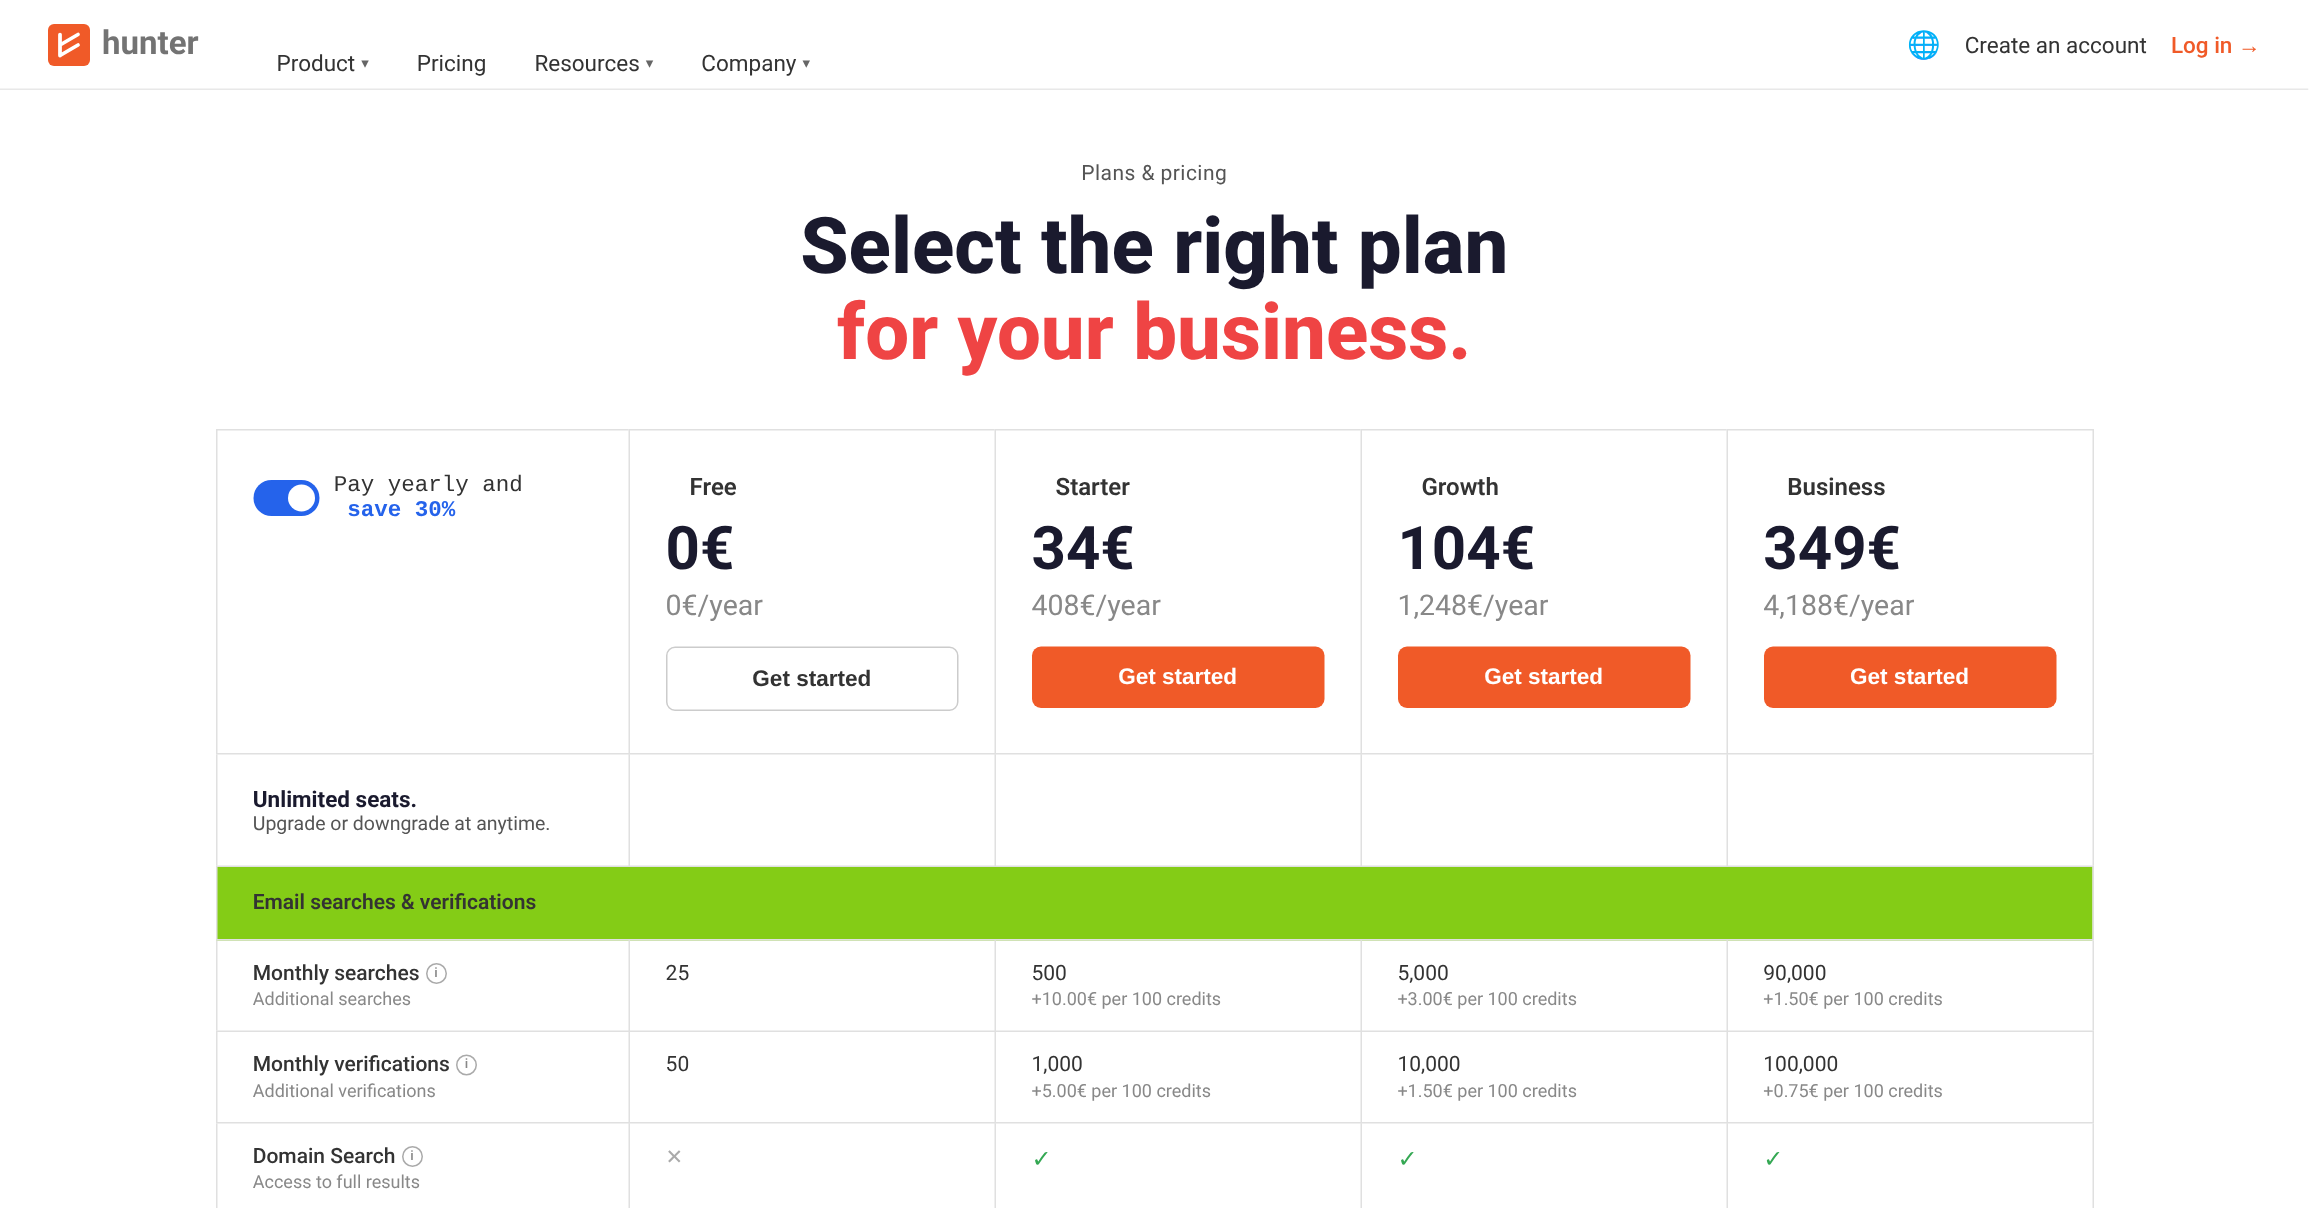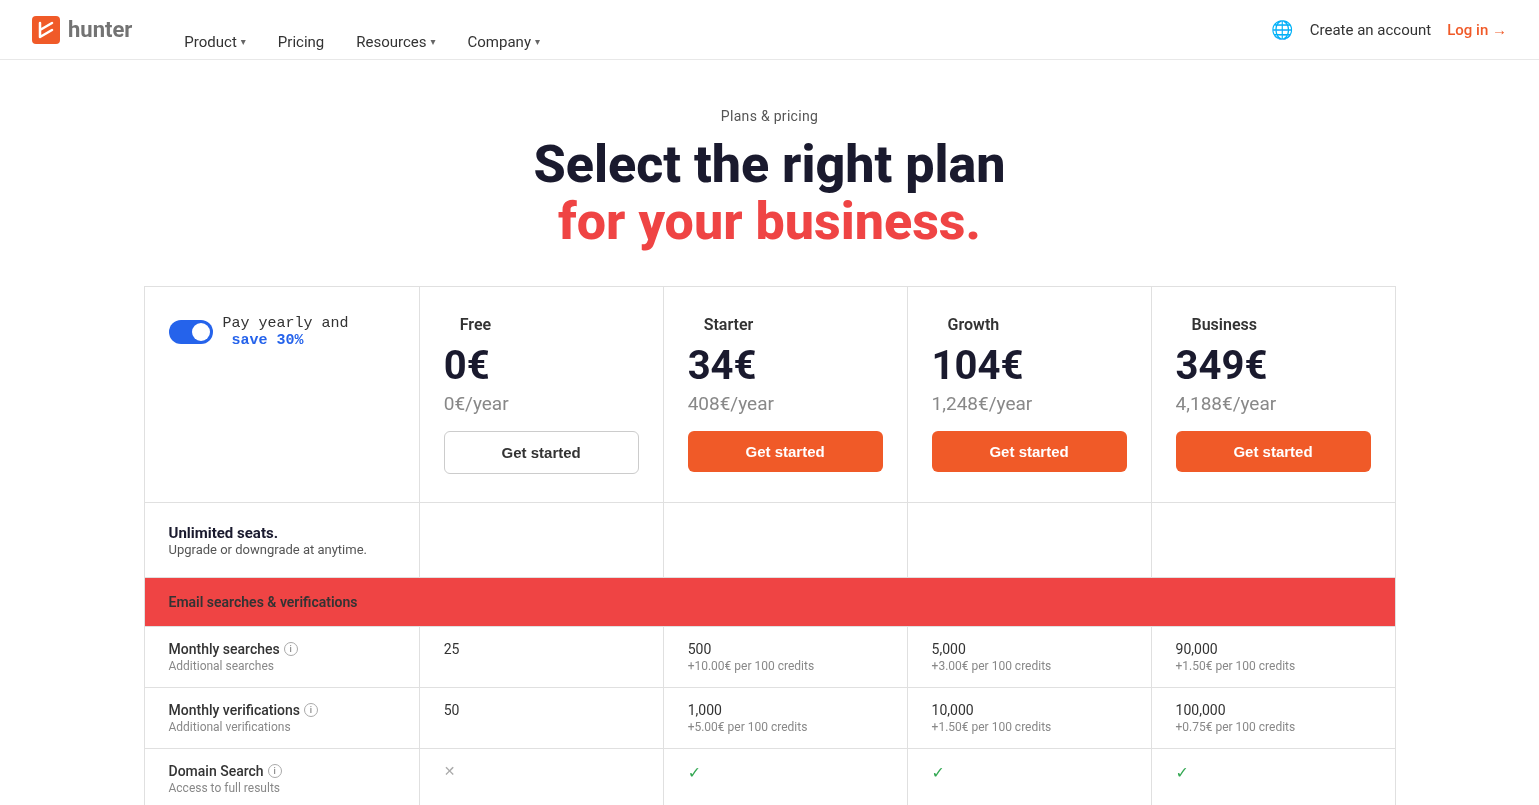--- a/index.html
+++ b/index.html
@@ -201,21 +201,21 @@
       font-weight: 700;
     }
     .unlimited-text p {
       font-size: 13px;
       color: #555;
     }
 
     
     .section-header-row td {
       padding: 16px 24px;
-      background: #ef4444;
+      background: #84cc16;
       border-right: 1px solid #e0e0e0;
       border-bottom: 1px solid #e0e0e0;
       font-size: 14px;
       font-weight: 600;
       color: #333;
     }
     .section-header-row td:last-child { border-right: none; }
 
     
     .feature-row td {

